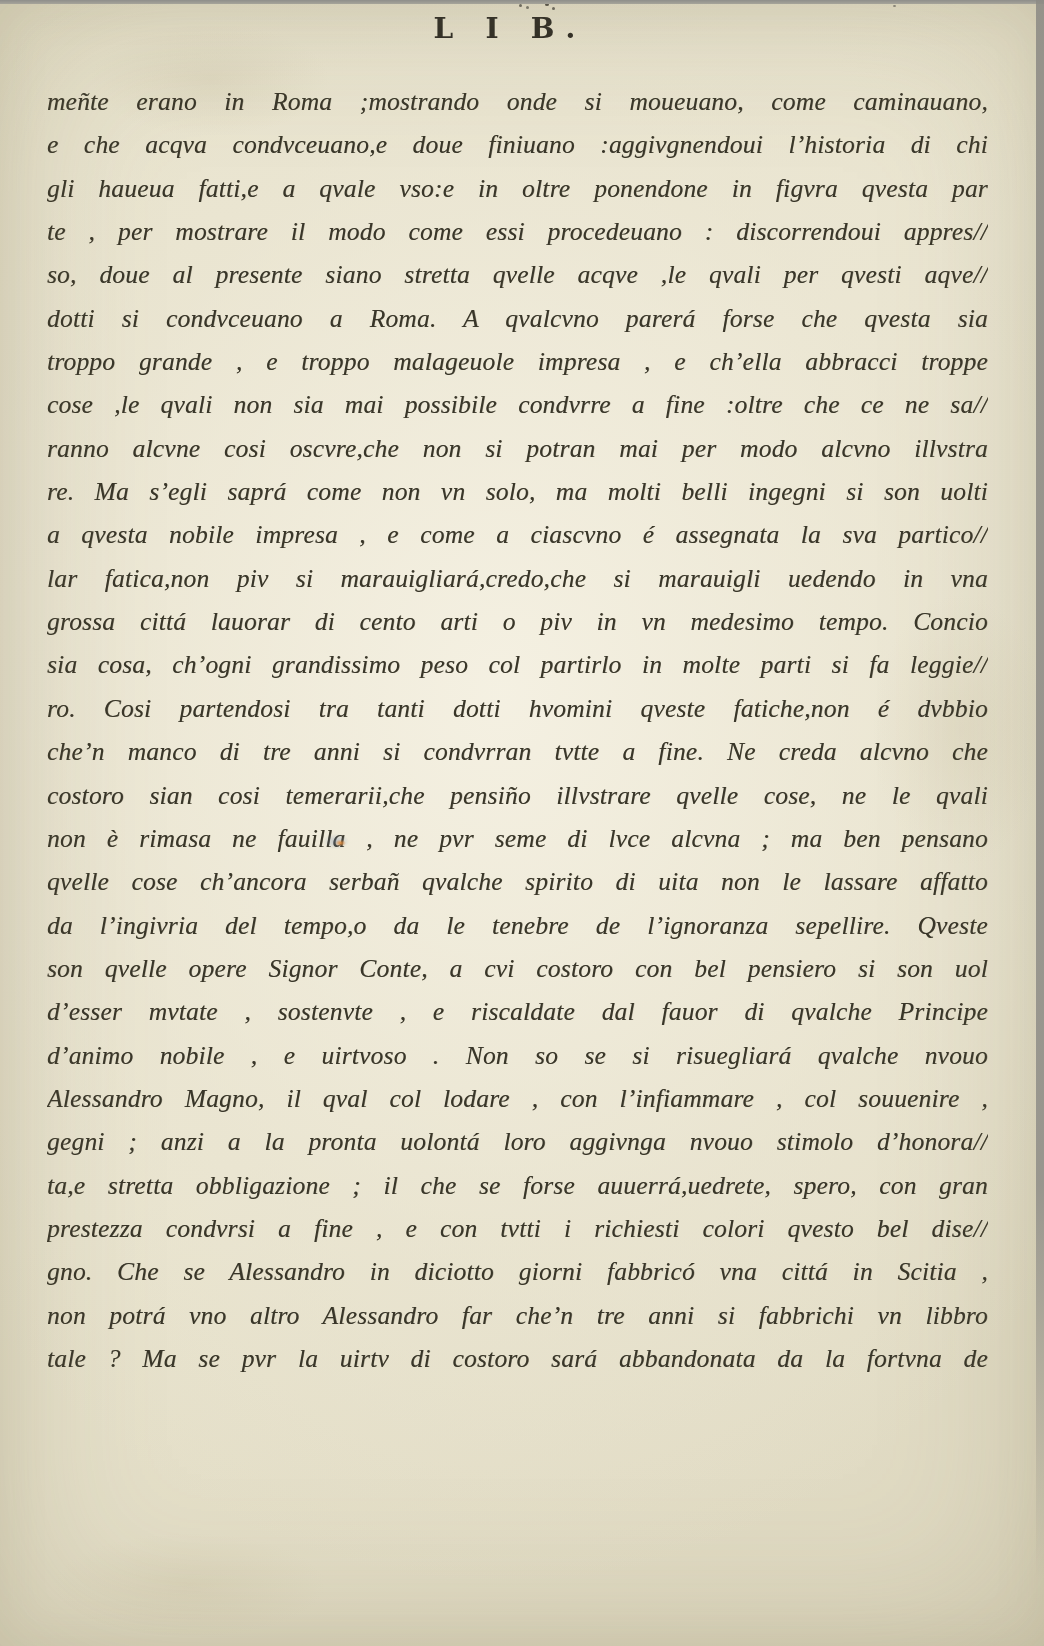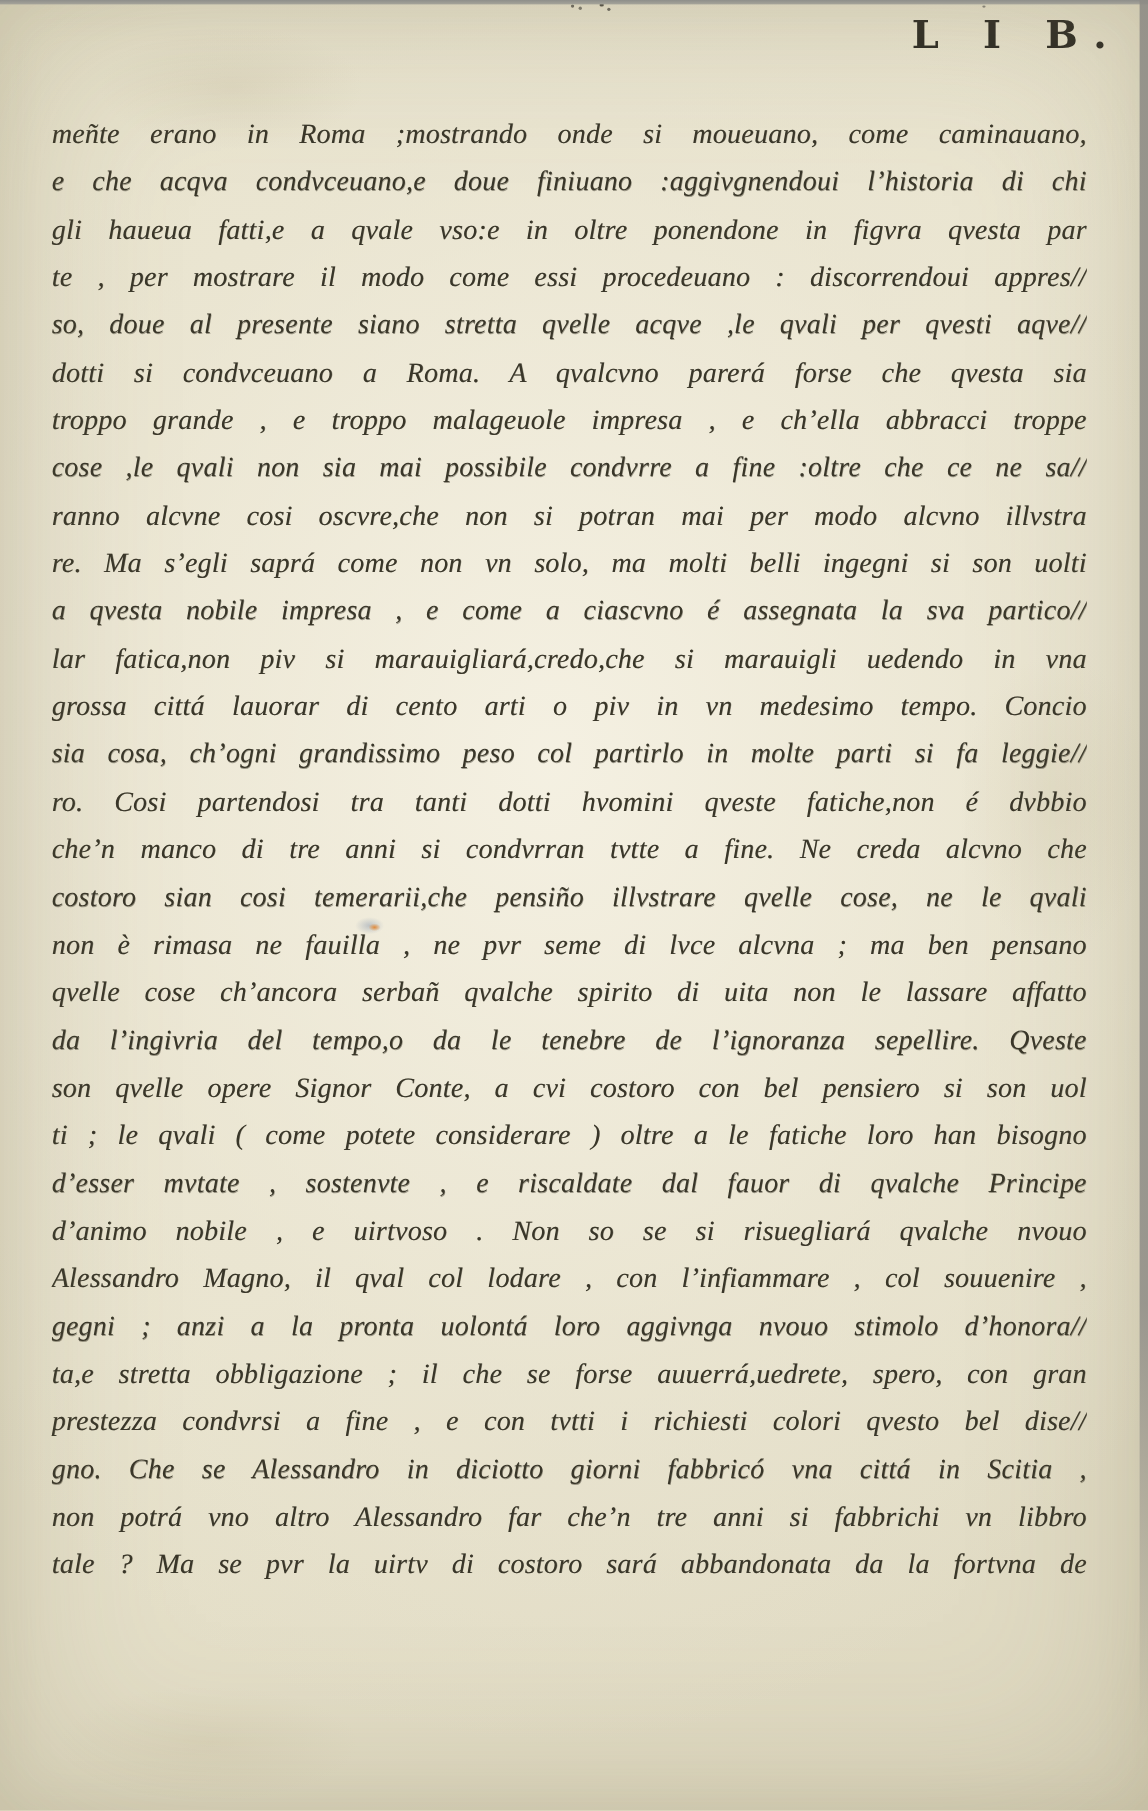--- a/index.html
+++ b/index.html
@@ -30,27 +30,27 @@
   }
   .edge-right {
     position: absolute; top: 0; right: 0; width: 8px; height: 100%;
     background: linear-gradient(to bottom, #8d8b85 0%, #918f89 72%, rgba(145,143,137,0) 96%);
     opacity: 0.88;
   }
 
   .header {
     position: absolute; top: 12px; left: 0; width: 100%;
     margin: 0; box-sizing: border-box; padding-right: 24px;
-    text-align: right;
+    text-align: center;
     font-family: "DejaVu Serif", "Liberation Serif", serif;
-    font-weight: bold; font-size: 35px; letter-spacing: 0.40em;
+    font-weight: bold; font-size: 28px; letter-spacing: 0.40em;
     color: #2e2c25;
   }
 
-  .textblock { position: absolute; top: 100px; left: 47px; width: 941px; }
+  .textblock { position: absolute; top: 80px; left: 47px; width: 941px; }
   .line {
     margin: 0; height: 43.35px; line-height: 43.4px; overflow: hidden;
     font-family: "Liberation Serif", serif; font-style: italic;
     font-size: 25.5px; color: #393629;
     letter-spacing: 0.2px; word-spacing: 1.5px;
     text-align: justify; text-align-last: justify;
     text-shadow: 0.4px 0.3px 0.3px rgba(57,54,41,0.45);
   }
 
   .speck { position: absolute; border-radius: 50%; }
@@ -94,21 +94,20 @@
     <p class="line">lar fatica,non piv si marauigliará,credo,che si marauigli uedendo in vna</p>
     <p class="line">grossa cittá lauorar di cento arti o piv in vn medesimo tempo. Concio</p>
     <p class="line">sia cosa, ch’ogni grandissimo peso col partirlo in molte parti si fa leggie//</p>
     <p class="line">ro. Cosi partendosi tra tanti dotti hvomini qveste fatiche,non é dvbbio</p>
     <p class="line">che’n manco di tre anni si condvrran tvtte a fine. Ne creda alcvno che</p>
     <p class="line">costoro sian cosi temerarii,che pensiño illvstrare qvelle cose, ne le qvali</p>
     <p class="line">non è rimasa ne fauilla , ne pvr seme di lvce alcvna ; ma ben pensano</p>
     <p class="line">qvelle cose ch’ancora serbañ qvalche spirito di uita non le lassare affatto</p>
     <p class="line">da l’ingivria del tempo,o da le tenebre de l’ignoranza sepellire. Qveste</p>
     <p class="line">son qvelle opere Signor Conte, a cvi costoro con bel pensiero si son uol</p>
-    <p class="line">ti ; le qvali ( come potete considerare ) oltre a le fatiche loro han bisogno</p>
     <p class="line">d’esser mvtate , sostenvte , e riscaldate dal fauor di qvalche Principe</p>
     <p class="line">d’animo nobile , e uirtvoso . Non so se si risuegliará qvalche nvouo</p>
     <p class="line">Alessandro Magno, il qval col lodare , con l’infiammare , col souuenire ,</p>
     <p class="line">gegni ; anzi a la pronta uolontá loro aggivnga nvouo stimolo d’honora//</p>
     <p class="line">ta,e stretta obbligazione ; il che se forse auuerrá,uedrete, spero, con gran</p>
     <p class="line">prestezza condvrsi a fine , e con tvtti i richiesti colori qvesto bel dise//</p>
     <p class="line">gno. Che se Alessandro in diciotto giorni fabbricó vna cittá in Scitia ,</p>
     <p class="line">non potrá vno altro Alessandro far che’n tre anni si fabbrichi vn libbro</p>
     <p class="line">tale ? Ma se pvr la uirtv di costoro sará abbandonata da la fortvna de</p>
   </div>

